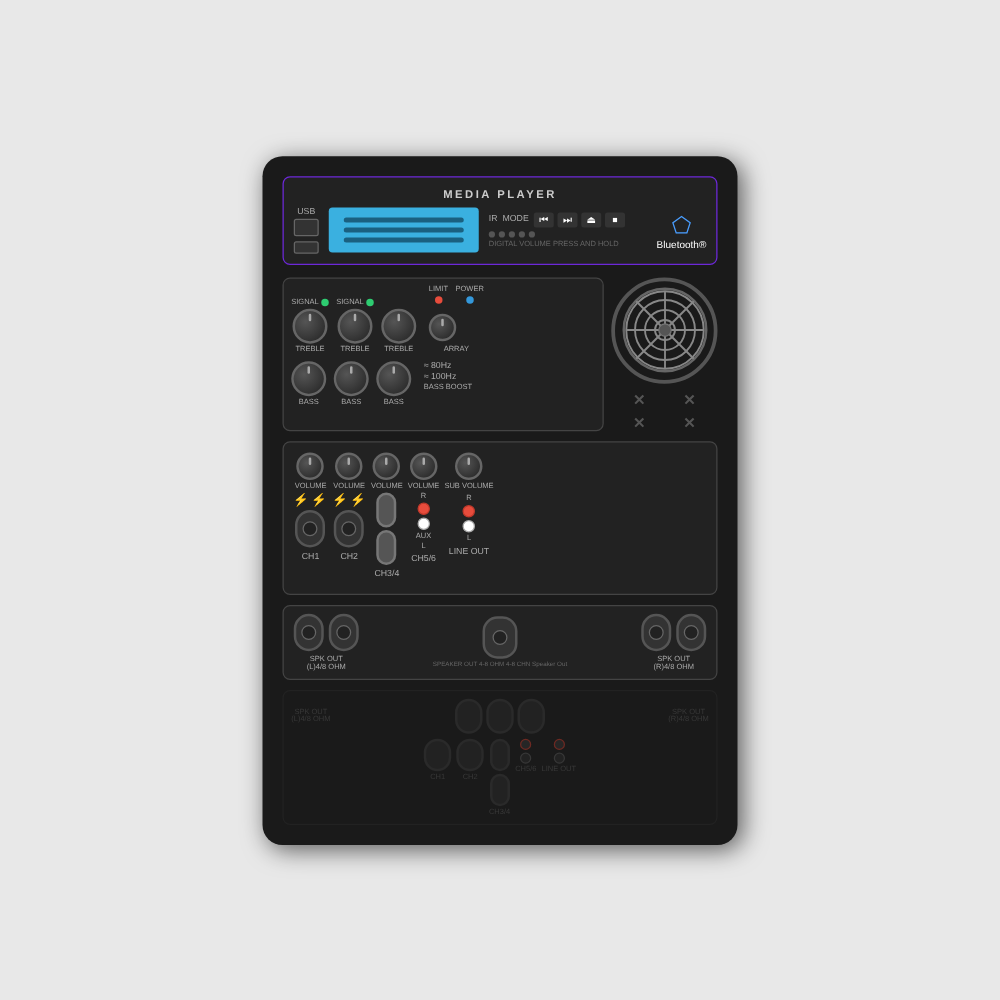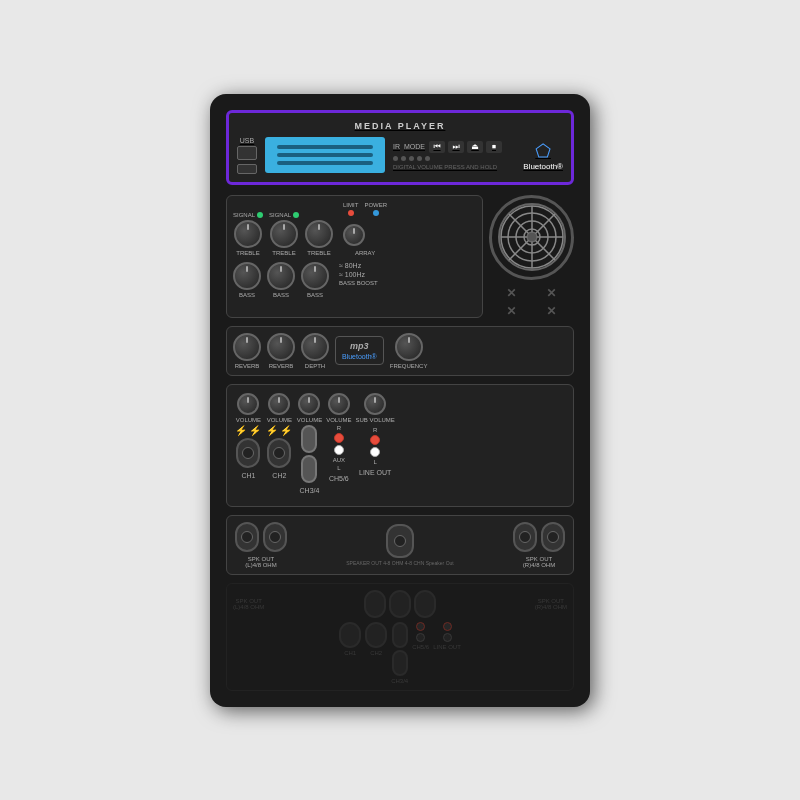--- a/index.html
+++ b/index.html
@@ -18,25 +18,24 @@
       background: #1a1a1a;
       border-radius: 16px;
       padding: 16px;
       position: relative;
       box-shadow: 4px 4px 20px rgba(0,0,0,0.6);
     }
 
     
     .media-player-section {
       background: #222;
-      border: 3px solid #6d28d9;
+      border: 1px solid #6d28d9;
       border-radius: 6px;
       padding: 8px;
       margin-bottom: 10px;
-      text-decoration: underline;
     }
 
     .media-player-title {
       text-align: center;
       color: #ccc;
       font-size: 9px;
       letter-spacing: 2px;
       margin-bottom: 6px;
       font-weight: bold;
     }
@@ -436,43 +435,20 @@
         <span style="color:#555;font-size:12px;font-weight:bold;">✕</span>
         <span style="color:#555;font-size:12px;font-weight:bold;">✕</span>
       </div>
       <div style="display:grid;grid-template-columns:1fr 1fr;gap:30px;">
         <span style="color:#555;font-size:12px;font-weight:bold;">✕</span>
         <span style="color:#555;font-size:12px;font-weight:bold;">✕</span>
       </div>
     </div>
   </div>
 
-  <div class="reverb-row">
-    <div class="knob-group">
-      <div class="knob"></div>
-      <span style="color:#aaa;font-size:6px;">REVERB</span>
-    </div>
-    <div class="knob-group">
-      <div class="knob"></div>
-      <span style="color:#aaa;font-size:6px;">REVERB</span>
-    </div>
-    <div class="knob-group">
-      <div class="knob"></div>
-      <span style="color:#aaa;font-size:6px;">DEPTH</span>
-    </div>
-
-    <div class="mp3-badge">
-      <span style="color:#aaa;font-size:9px;font-style:italic;font-weight:bold;">mp3</span>
-      <span style="color:#4a9eff;font-size:7px;">Bluetooth®</span>
-    </div>
-    <div class="knob-group">
-      <div class="knob"></div>
-      <span style="color:#aaa;font-size:6px;">FREQUENCY</span>
-    </div>
-  </div>
 
   <div class="volume-section">
     <div class="volume-row">
 
       <div class="channel-block">
         <div class="knob knob-sm"></div>
         <span style="color:#aaa;font-size:6px;">VOLUME</span>
         <div style="display:flex;gap:2px;font-size:10px;color:#aaa;">
           <span>⚡</span>
           <span>⚡</span>

